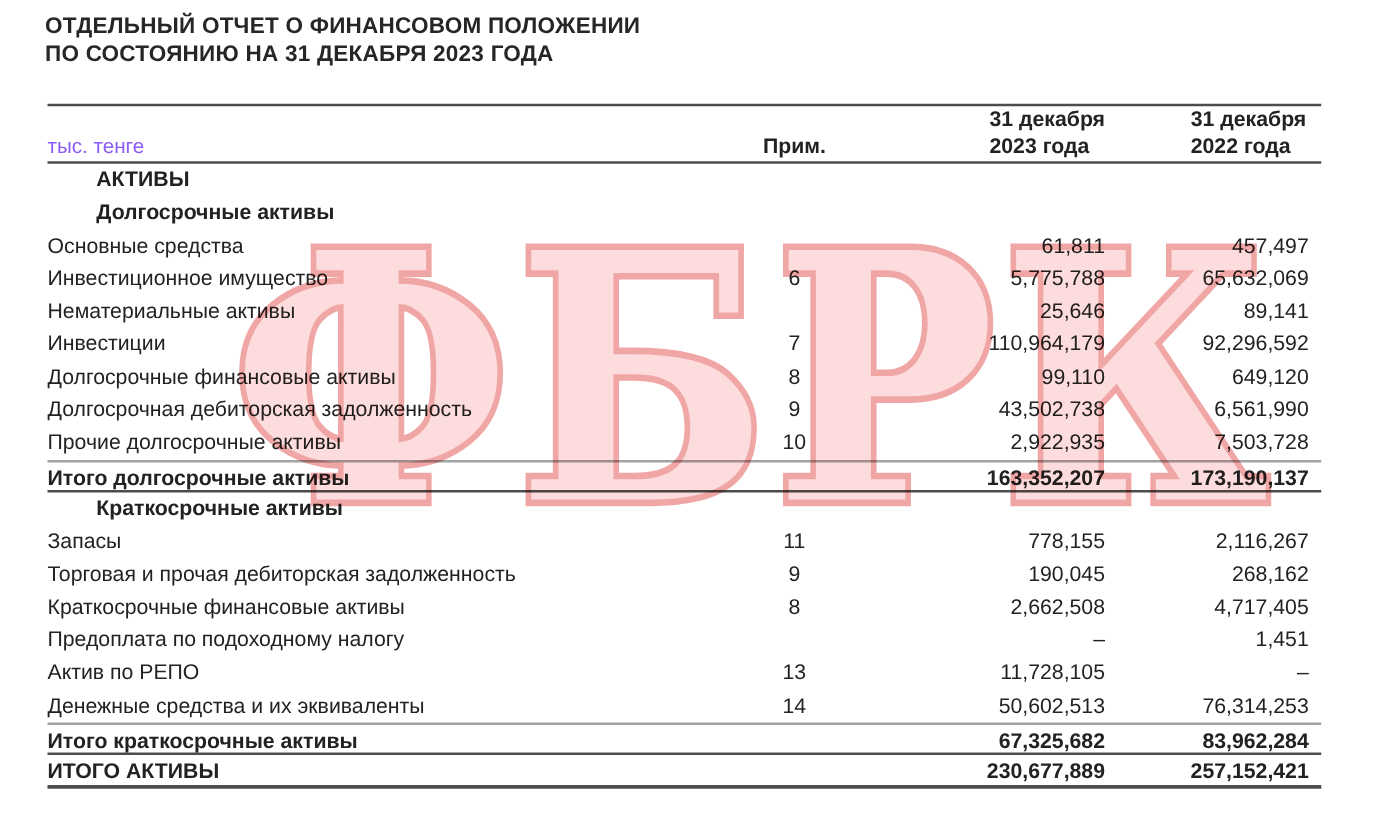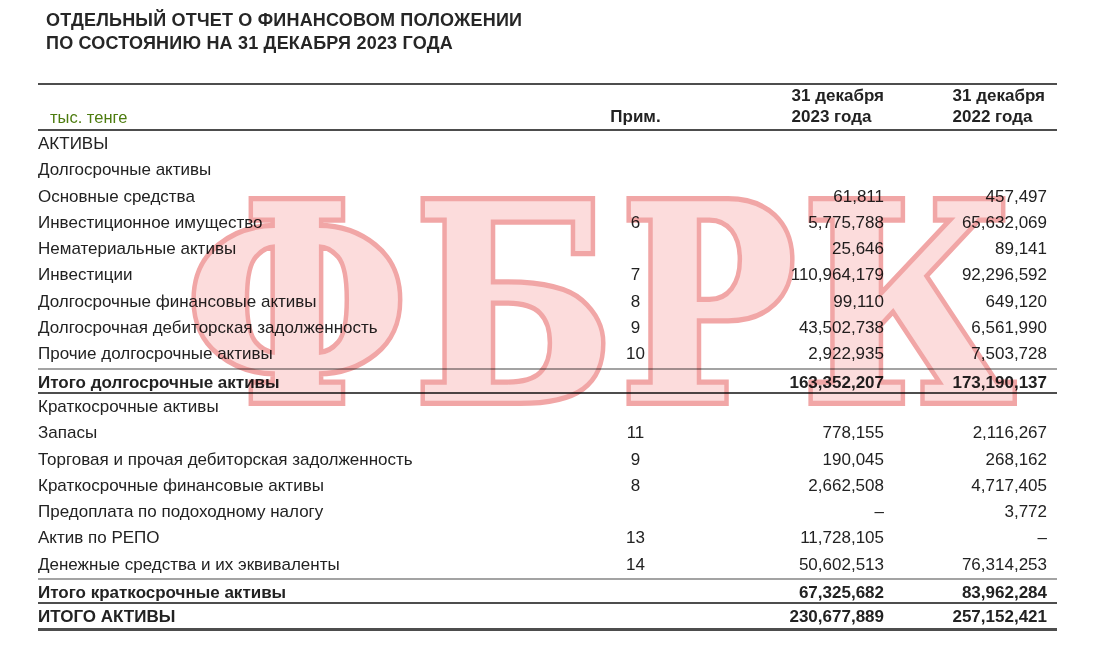--- a/index.html
+++ b/index.html
@@ -6,21 +6,21 @@
   html,body { width:1099px; height:665px; background:#ffffff; overflow:hidden; }
   body {
     font-family:"Liberation Sans", sans-serif;
     color:#222222;
     position:relative;
   }
   .page { position:absolute; inset:0; background:#ffffff; }
 
   
   .doc-title {
-    position:absolute; left:46px; top:9px;
+    position:absolute; left:36px; top:9px;
     font-size:18px; font-weight:bold; line-height:23px;
     color:#262626; letter-spacing:0.2px; white-space:nowrap;
   }
 
   
   .fin-table {
     position:absolute; left:38px; top:83px; width:1019px;
     border-top:2px solid #4d4d4d;
     font-size:17px;
   }
@@ -29,39 +29,39 @@
     grid-template-columns:1fr 75px 211px 173px;
     align-items:end;
   }
   
   .table-header {
     border-bottom:2px solid #4d4d4d;
     height:46px;
     align-items:end;
   }
   .th { font-weight:bold; line-height:21px; padding-bottom:3px; }
-  .th-unit { font-weight:normal; font-size:16.5px; color:#4d7c0f; padding-bottom:3px;margin-left:12px; }
+  .th-unit { font-weight:normal; font-size:16.5px; color:#8b5cf6; padding-bottom:3px; }
   .th-note { text-align:center; }
   .th-period { text-align:right; }
   .th-period .two-line { display:inline-block; text-align:left; }
   .th-period-2022 { padding-right:12px; }
 
   
   .row {
     display:grid;
     grid-template-columns:1fr 75px 211px 173px;
     height:26.3px; line-height:26.3px;
     white-space:nowrap;
   }
   .cell-label { overflow:visible; }
   .cell-note  { text-align:center; }
   .cell-v     { text-align:right; }
   .cell-v2022 { padding-right:10px; }
 
-  .row--section  .cell-label { font-weight:normal; }
+  .row--section  .cell-label { font-weight:bold;margin-left:39px; }
   .row--subtotal {
     font-weight:bold;
     border-top:2px solid #a3a3a3;
     border-bottom:2px solid #4d4d4d;
   }
   .row--grandtotal {
     font-weight:bold;
     border-bottom:3px solid #4d4d4d;
   }
 
@@ -190,21 +190,21 @@
         <div class="row row--item">
     <div class="cell-label">Краткосрочные финансовые активы</div>
     <div class="cell-note">8</div>
     <div class="cell-v">2,662,508</div>
     <div class="cell-v cell-v2022">4,717,405</div>
   </div>
         <div class="row row--item">
     <div class="cell-label">Предоплата по подоходному налогу</div>
     <div class="cell-note"></div>
     <div class="cell-v">–</div>
-    <div class="cell-v cell-v2022">3,772</div>
+    <div class="cell-v cell-v2022">1,451</div>
   </div>
         <div class="row row--item">
     <div class="cell-label">Актив по РЕПО</div>
     <div class="cell-note">13</div>
     <div class="cell-v">11,728,105</div>
     <div class="cell-v cell-v2022">–</div>
   </div>
         <div class="row row--item">
     <div class="cell-label">Денежные средства и их эквиваленты</div>
     <div class="cell-note">14</div>

